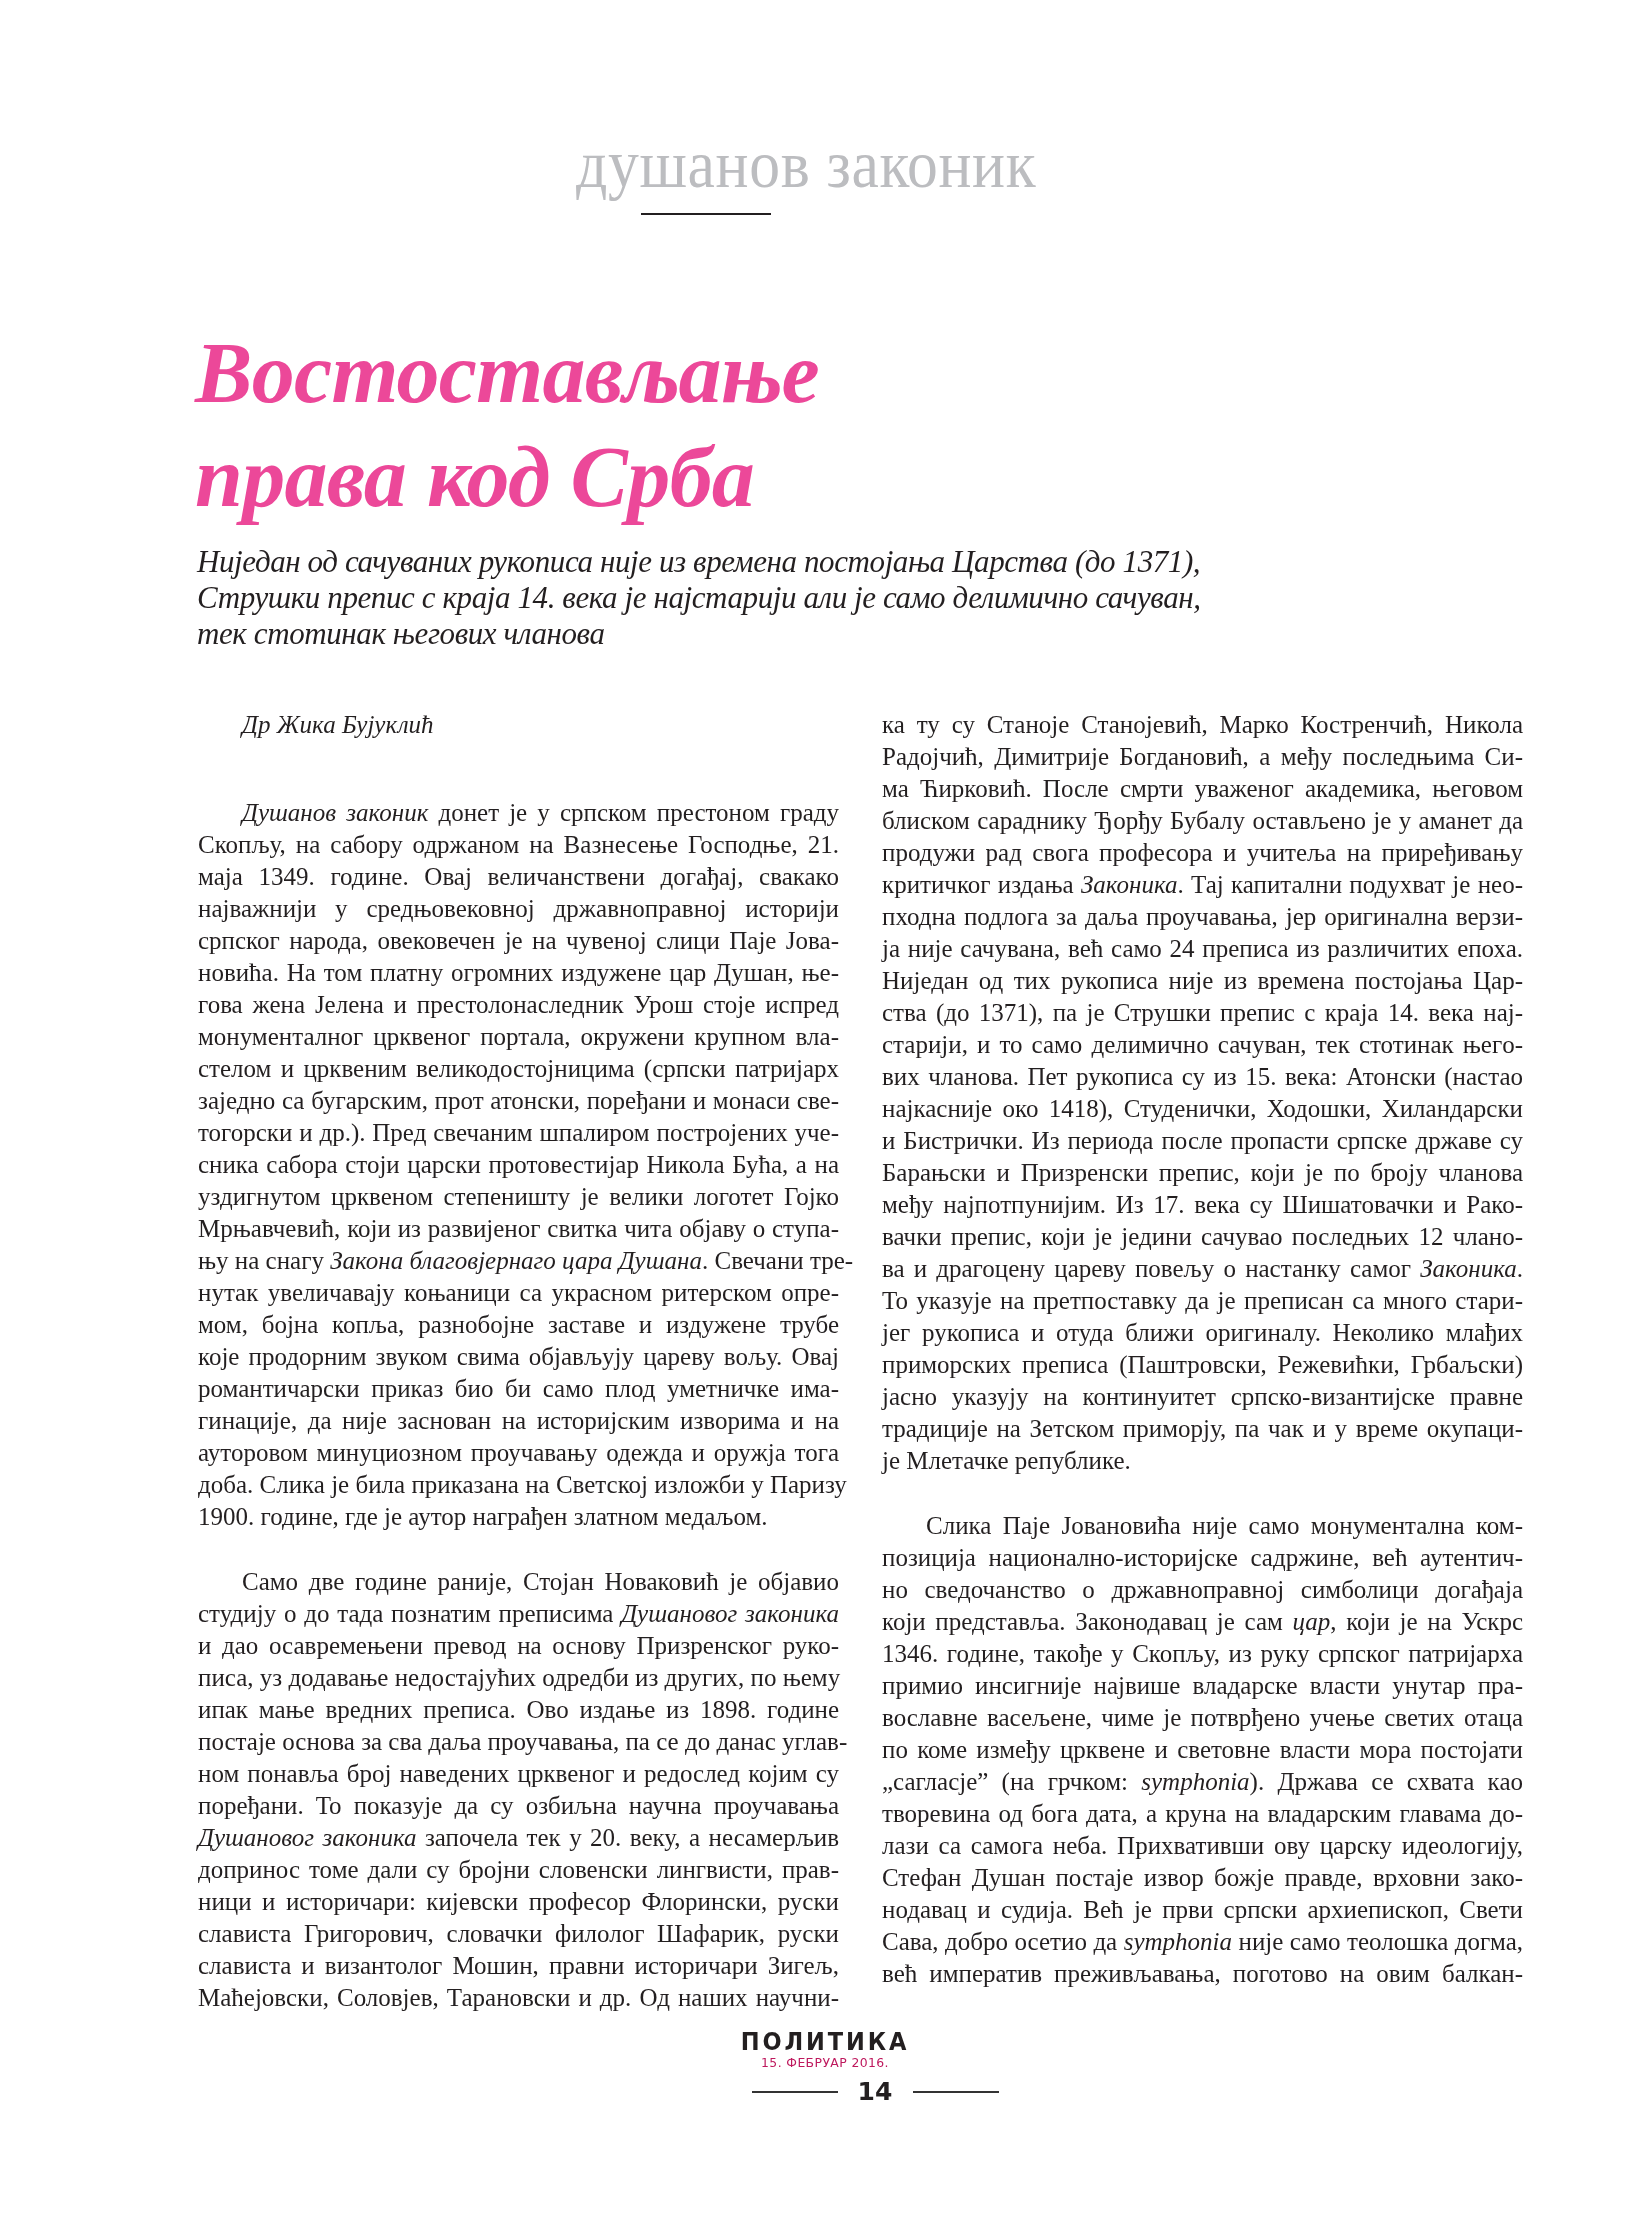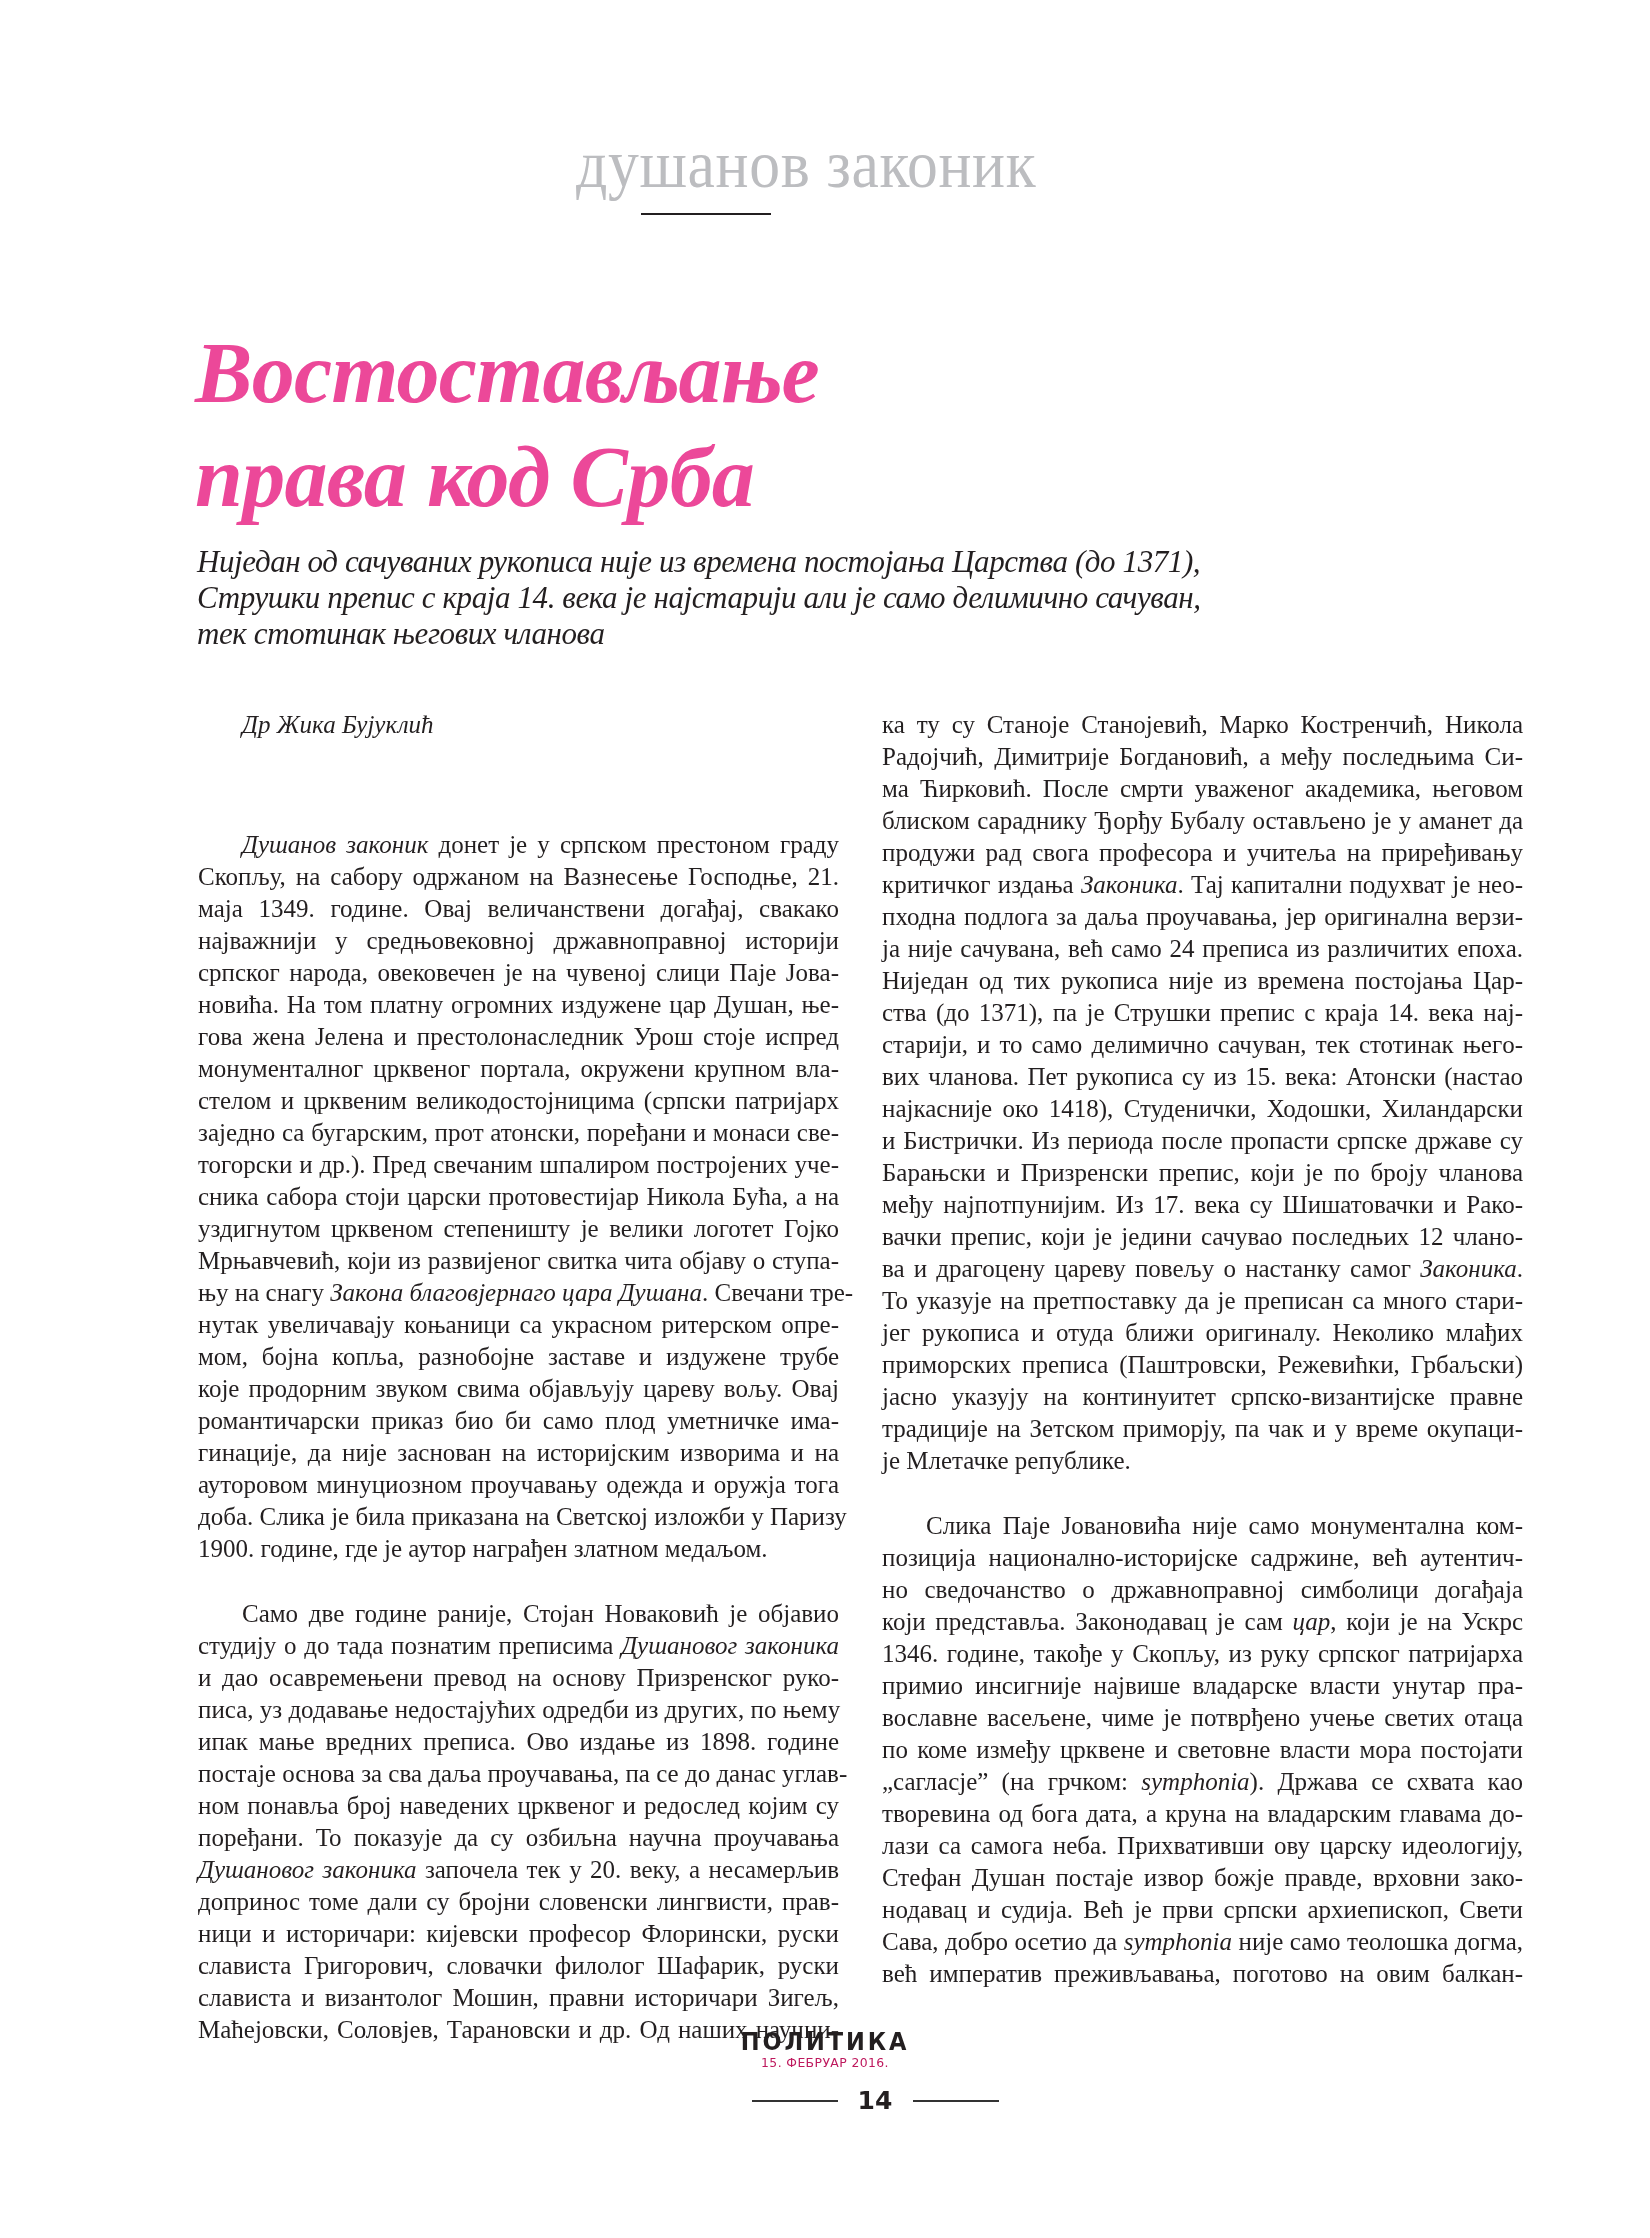--- a/index.html
+++ b/index.html
@@ -22,29 +22,29 @@
       color: #231f20; letter-spacing: -0.4px; }
   .deck span { display: block; white-space: nowrap; }
 
   .col { position: absolute; top: 709px; width: 641px; font-size: 25px; line-height: 32px;
       text-align: justify; color: #231f20; }
   .col.left { left: 198px; }
   .col.right { left: 882px; top: 709px; }
   .col .line { display: block; white-space: nowrap; text-align-last: justify; height: 32px; }
   .col .line.last { text-align-last: left; }
   .col .line.indent { padding-left: 44px; margin-top: 33px; }
-  .col .byline { display: block; font-style: italic; padding-left: 44px; height: 32px; margin-bottom: 88px; }
+  .col .byline { display: block; font-style: italic; padding-left: 44px; height: 32px; margin-bottom: 56px; }
   .col em { font-style: italic; }
 
   .footer { position: absolute; left: 0; top: 2028px; width: 1650px; text-align: center; }
   .footer .masthead { display: block; font-family: "DejaVu Sans Condensed", "DejaVu Sans", sans-serif;
       font-weight: bold; font-size: 25px; letter-spacing: 2.9px; line-height: 28px; color: #231f20; }
   .footer .date { display: block; font-family: "DejaVu Sans", sans-serif; font-size: 12.4px; line-height: 14.6px;
       color: #be185d; letter-spacing: 0.4px; }
-  .footer .pageline { position: relative; height: 36px; margin-top: 12px; }
+  .footer .pageline { position: relative; height: 36px; margin-top: 3px; }
   .footer .pageline .rule-l { position: absolute; left: 752px; top: 17.5px; width: 86px; height: 1.5px; background: #333; }
   .footer .pageline .rule-r { position: absolute; left: 913px; top: 17.5px; width: 86px; height: 1.5px; background: #333; }
   .footer .pageline .pagenum { position: absolute; left: 838px; width: 74px; top: 0; text-align: center;
       font-family: "DejaVu Sans", sans-serif; font-weight: bold; font-size: 25px; line-height: 35px; color: #231f20; }
 </style>
 </head>
 <body>
 
 <div class="section-head">
   <div class="kicker">душанов законик</div>

